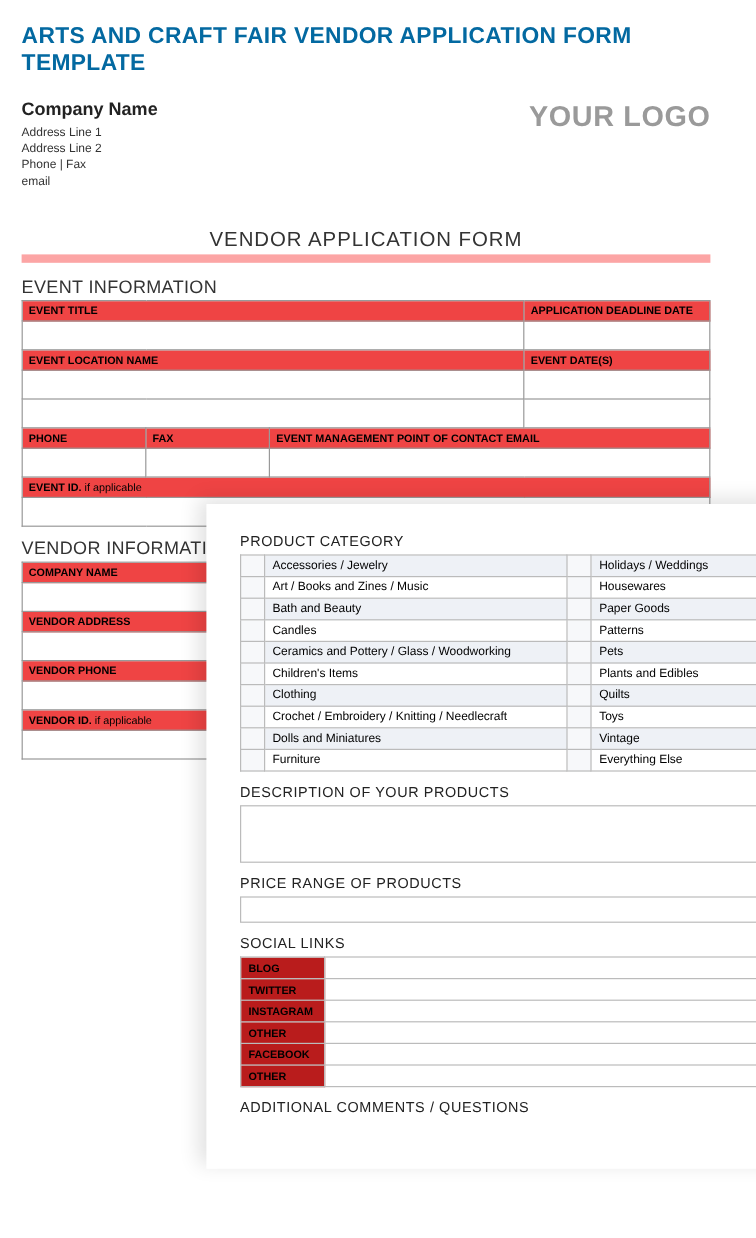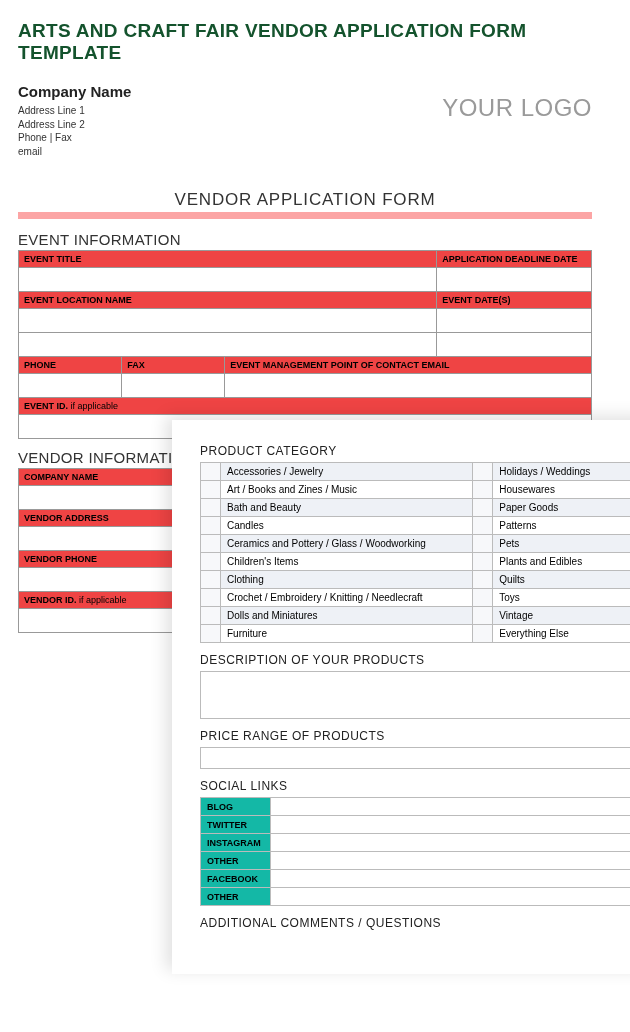--- a/index.html
+++ b/index.html
@@ -13,35 +13,35 @@
   }
   .page-back {
     position: absolute;
     top: 0; left: 0;
     width: 610px;
     padding: 20px 18px 0 18px;
   }
   .main-title {
     font-size: 19px;
     font-weight: bold;
-    color: #14532d;
+    color: #0369a1;
     letter-spacing: 0.3px;
     margin-bottom: 18px;
   }
   .header-row {
     display: flex;
     justify-content: space-between;
     align-items: flex-start;
     margin-bottom: 32px;
   }
   .company-block { font-size: 10px; color: #333; line-height: 1.35; }
   .company-name { font-size: 15px; font-weight: bold; color: #222; margin-bottom: 2px; }
   .logo {
-    font-size: 24px; font-weight: normal; color: #9a9a9a;
-    letter-spacing: 0.5px; margin-top: 12px;
+    font-size: 24px; font-weight: bold; color: #9a9a9a;
+    letter-spacing: 0.5px; margin-top: 2px;
   }
   .form-title {
     text-align: center;
     font-size: 17px;
     letter-spacing: 0.8px;
     color: #333;
     border-bottom: 7px solid #fca5a5;
     padding-bottom: 2px;
     margin-bottom: 12px;
   }
@@ -114,21 +114,21 @@
     border-collapse: collapse;
     font-size: 9px;
   }
   table.social td {
     border: 1px solid #bbb;
     padding: 3px 6px;
     height: 18px;
   }
   table.social td.lbl {
     width: 70px;
-    background: #14b8a6;
+    background: #b91c1c;
     font-weight: bold;
   }
 </style>
 </head>
 <body>
 
 <div class="page-back">
   <div class="main-title">ARTS AND CRAFT FAIR VENDOR APPLICATION FORM TEMPLATE</div>
 
   <div class="header-row">

